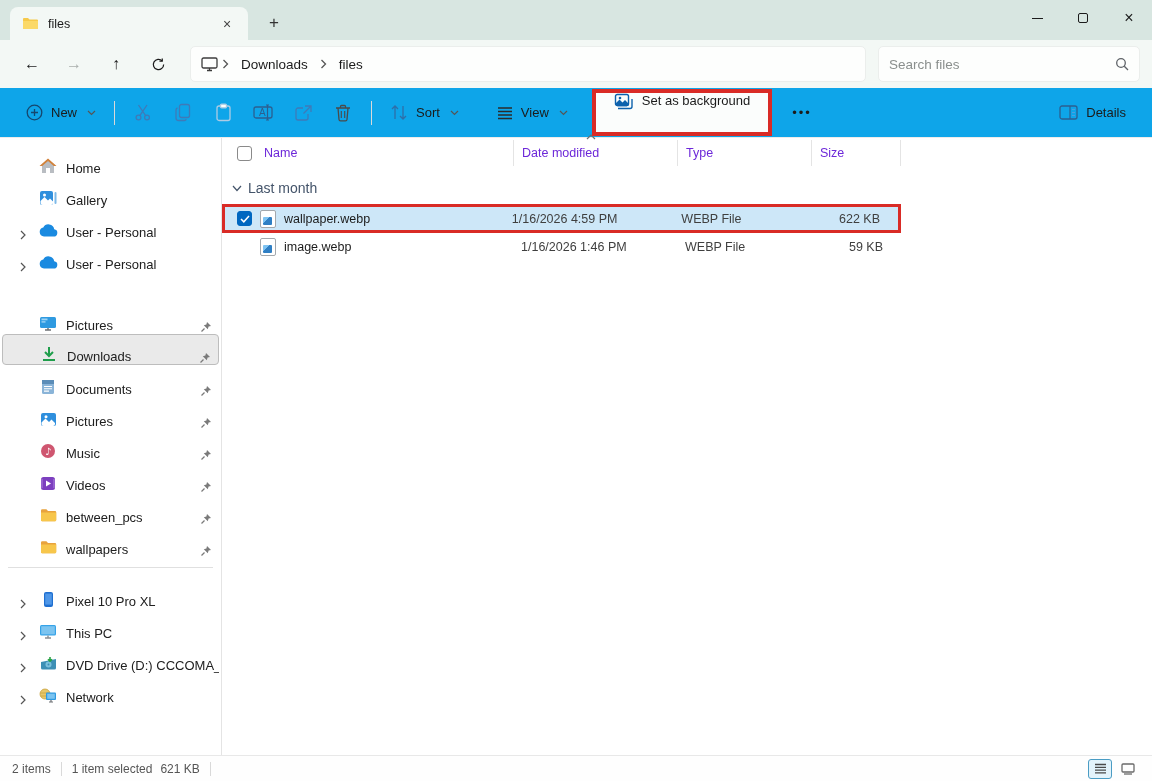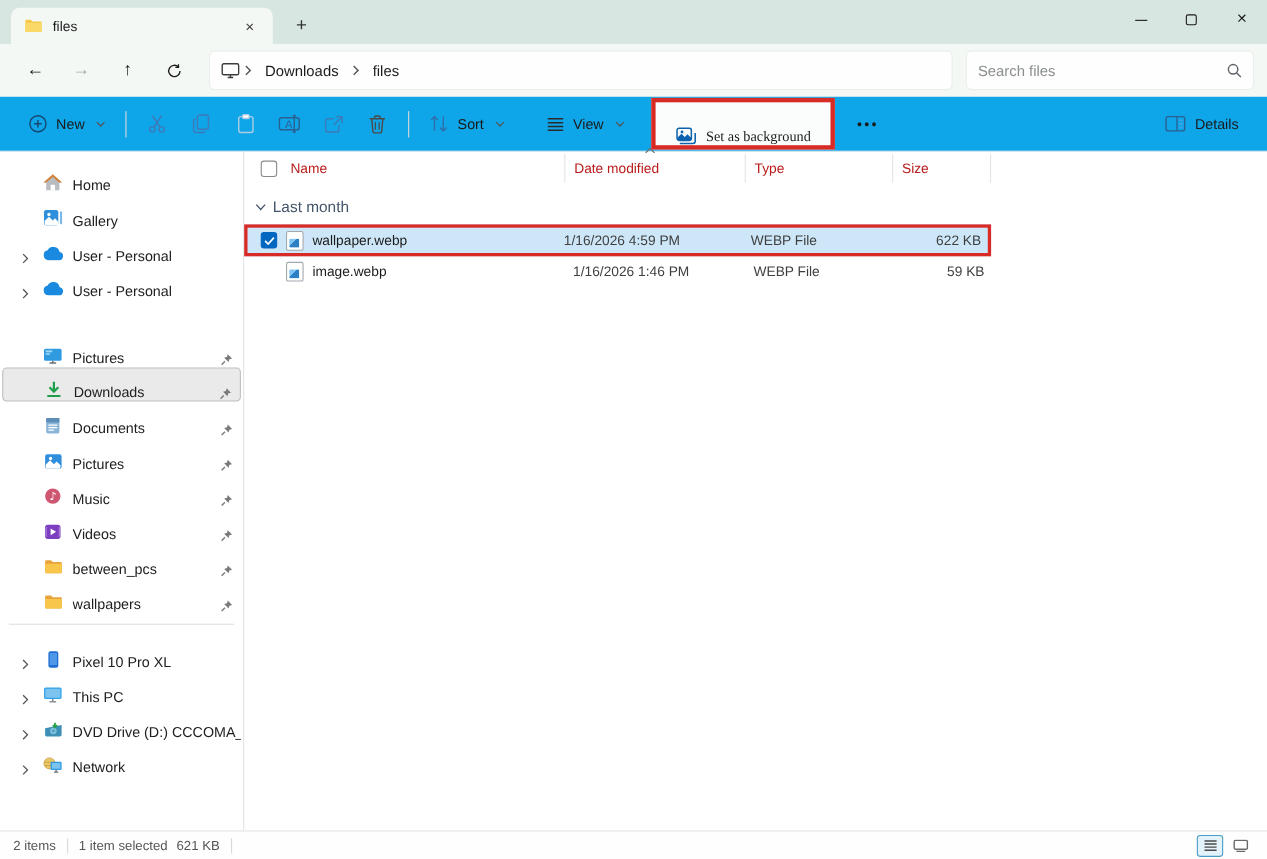--- a/index.html
+++ b/index.html
@@ -40,59 +40,59 @@
     display:flex; align-items:center; padding:0 10px; }
   .searchbox input { flex:1; border:none; outline:none; background:transparent; font-family:inherit; font-size:13.5px; color:#1b1b1b; }
   .searchbox input::placeholder { color:#8a8f8d; }
 
   
   .toolbar { height:50px; background:#0ea5e9; border-bottom:1px solid #ececec; display:flex; align-items:center; padding:0 16px; flex:none; }
   .tb-btn { display:flex; align-items:center; gap:8px; padding:0 10px; height:36px; border-radius:5px; color:#1b1b1b; }
   .tb-icon-btn { width:40px; height:36px; display:flex; align-items:center; justify-content:center; border-radius:5px; }
   .tb-sep { width:1px; height:24px; background:#d9d9d9; margin:0 8px; }
   .tb-chevron { margin-left:2px; display:flex; align-items:center; }
-  .setbg-btn { display:flex; align-items:flex-end; gap:9px; height:47px; padding:0 18px; margin-left:14px;
-    border:4px solid #d92b26; background:#fbfdfc;font-family:Liberation Serif, serif; }
+  .setbg-btn { display:flex; align-items:flex-start; gap:9px; height:47px; padding:0 18px; margin-left:14px;
+    border:4px solid #d92b26; background:#fbfdfc; }
   .more-btn { margin-left:12px; font-size:13px; letter-spacing:2px; color:#1b1b1b; padding:0 8px; height:36px; display:flex; align-items:center; border-radius:5px; }
   .details-btn { margin-left:auto; display:flex; align-items:center; gap:8px; padding:0 10px; height:36px; border-radius:5px; }
 
   
   .main { flex:1; display:flex; background:#ffffff; min-height:0; }
   .sidebar { width:222px; flex:none; border-right:1px solid #e4e4e4; padding-top:6px; overflow:hidden; }
   .side-item { height:31px; display:flex; align-items:flex-end; margin:1px 2px; padding-left:12px; border-radius:4px; position:relative; }
   .side-item .chev { width:18px; display:flex; align-items:center; justify-content:center; color:#555; }
   .side-item .no-chev { width:18px; }
   .side-item .s-icon { width:20px; height:20px; margin:0 8px 0 6px; display:flex; align-items:center; justify-content:center; }
   .side-item .s-label { flex:1; font-size:13px; color:#202020; white-space:nowrap; overflow:hidden; }
   .side-item .pin { width:26px; display:flex; align-items:center; justify-content:center; }
   .side-item.selected { background:#eaeaea; border:1px solid #bdbdbd; }
   .side-gap { height:28px; }
   .side-sep { height:1px; background:#e0e0e0; margin:10px 8px 10px 8px; }
 
   .content { flex:1; position:relative; padding-top:0; min-width:0; }
 
-  .cols-header { height:26px; display:flex; align-items:center; color:#b91c1c; font-size:12.5px; position:relative; margin-top:2px; }
+  .cols-header { height:26px; display:flex; align-items:center; color:#6d28d9; font-size:12.5px; position:relative; margin-top:2px; }
   .col-name { width:291px; padding-left:15px; display:flex; align-items:center; gap:12px; height:100%; }
   .col { height:100%; display:flex; align-items:center; padding-left:8px; border-left:1px solid #e4e4e4; position:relative; }
   .col-date { width:164px; }
   .col-type { width:134px; }
   .col-size { width:90px; border-right:1px solid #e4e4e4; }
   .sort-indicator { position:absolute; top:-6px; left:72px; color:#707070; }
 
   .cbx { width:15px; height:15px; border:1px solid #8a8a8a; border-radius:3px; background:#fff; }
   .cbx.checked { background:#0067c0; border-color:#0067c0; display:flex; align-items:center; justify-content:center; }
 
   .group-header { display:flex; align-items:center; gap:6px; margin:14px 0 8px 10px; color:#44546a; font-size:14px; }
 
   .file-row { height:28px; display:flex; align-items:center; font-size:12.5px; color:#1b1b1b; }
   .file-row .fr-name { width:291px; padding-left:15px; display:flex; align-items:center; gap:8px; height:100%; white-space:nowrap; }
   .file-row .fr-cell { padding-left:8px; color:#3f3f3f; }
   .file-row .fr-date { width:164px; }
   .file-row .fr-type { width:134px; }
-  .file-row .fr-size { width:90px; text-align:right; padding-right:6px; }
+  .file-row .fr-size { width:90px; text-align:right; padding-right:18px; }
   .file-row.selected { background:#cde7f8; border:3px solid #d92b26; height:29px; width:679px;gap:28px; }
   .file-row.selected .fr-name { padding-left:12px; }
 
   .fileicon { width:16px; height:18px; background:#fff; border:1px solid #a3a8ad; border-radius:2px; position:relative; flex:none; }
   .fileicon::after { content:""; position:absolute; left:2px; bottom:2px; width:9px; height:8px; background:#4a9fe0; border-radius:1px;
     background-image:linear-gradient(135deg,#7ec3f2 40%,#2f7fc4 40%); }
 
   
   .statusbar { height:26px; background:#fefefe; border-top:1px solid #e8e8e8; display:flex; align-items:center;
     padding:0 12px; font-size:12px; color:#555; flex:none; }

